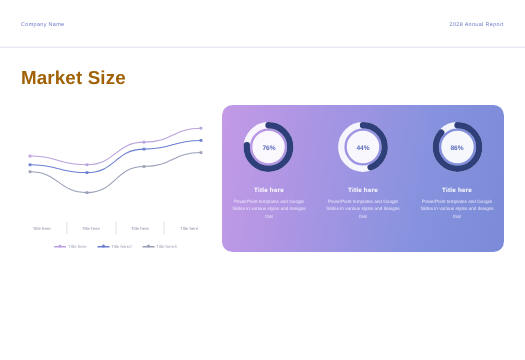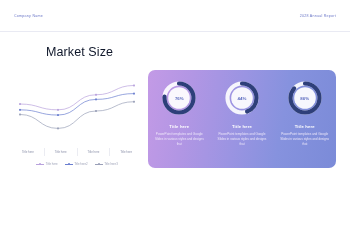--- a/index.html
+++ b/index.html
@@ -40,24 +40,23 @@
     color: #6b77c7;
     white-space: nowrap;
   }
 
   
   .page-title {
     position: absolute;
     left: 14px;
     top: 45px;
     font-size: 12.5px;
-    font-weight: 400;
-    color: #0f172a;
+    font-weight: 700;
+    color: #a16207;
     letter-spacing: .1px;
-    margin-left: 32px;
   }
 
   
   .chart-panel {
     position: absolute;
     left: 12px;
     top: 78px;
     width: 130px;
     height: 100px;
   }

